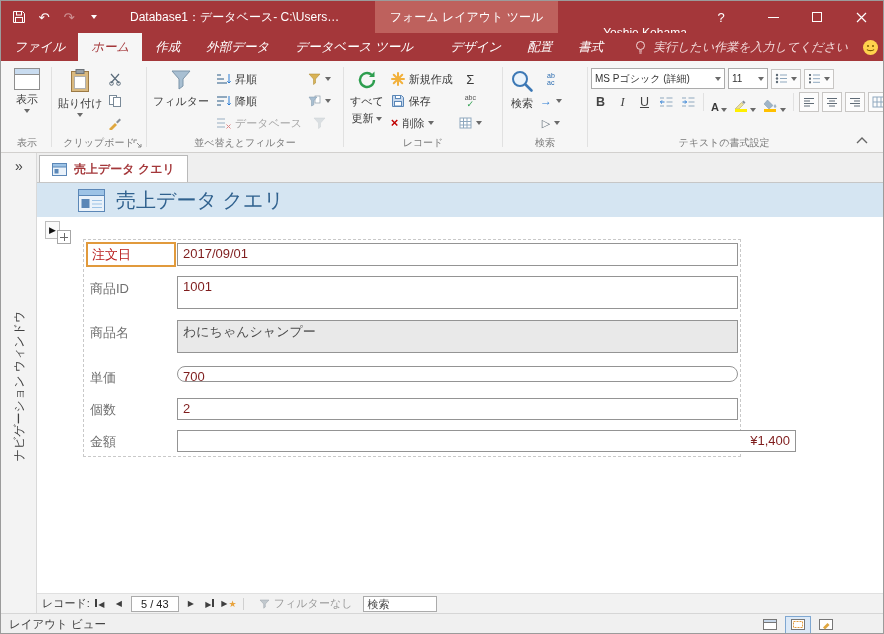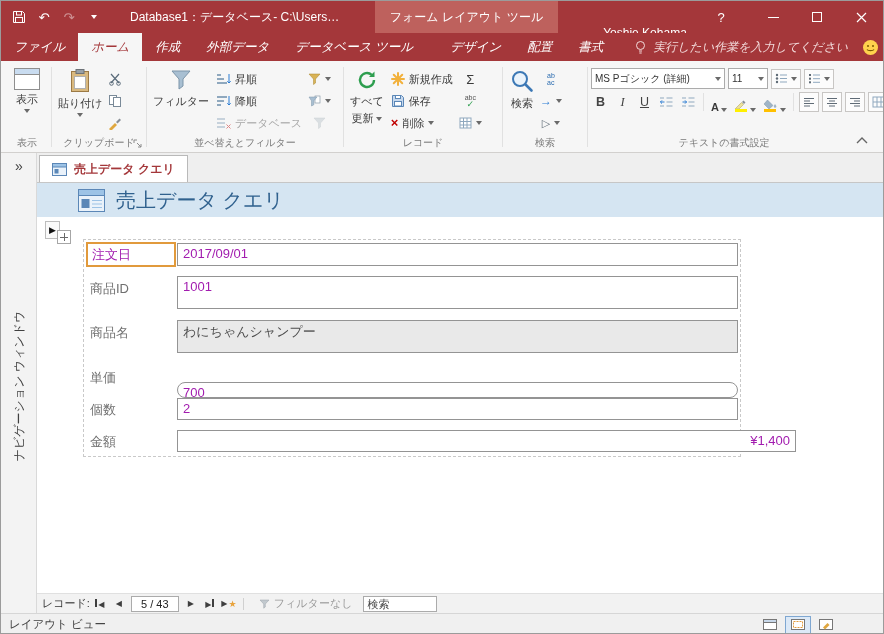--- a/index.html
+++ b/index.html
@@ -89,22 +89,22 @@
   .hdr-ic{margin-left:41px;}
 
   
   .rec-selector{left:44px;top:220px;width:15px;height:18px;border:1px solid #BDBDBD;background:#FAFAFA;
                 display:flex;align-items:center;justify-content:center;font-size:9px;color:#111;}
   .layout-handle{left:56px;top:229px;width:14px;height:14px;border:1px solid #A6A6A6;background:#fff;}
   .layout-handle::before{content:"";position:absolute;left:2px;right:2px;top:6px;height:1px;background:#6a6a6a;}
   .layout-handle::after{content:"";position:absolute;top:2px;bottom:2px;left:6px;width:1px;background:#6a6a6a;}
   .dashed-outline{left:82px;top:238px;width:658px;height:218px;border:1px dashed #C9C9C9;}
   .fld-label{font-size:13px;color:#6F6F6F;white-space:nowrap;}
-  .sel-label{left:85px;top:241px;width:90px;height:25px;border:2px solid #E19A3C;background:#fff;padding:2px 4px;font-size:13px;color:#a21caf;}
-  .fld-box{border:1px solid #949494;background:#fff;font-size:13px;color:#a21caf;padding:2px 5px;overflow:hidden;white-space:nowrap;}
+  .sel-label{left:85px;top:241px;width:90px;height:25px;border:2px solid #E19A3C;background:#fff;padding:2px 4px;font-size:13px;color:#b91c1c;}
+  .fld-box{border:1px solid #949494;background:#fff;font-size:13px;color:#7f1d1d;padding:2px 5px;overflow:hidden;white-space:nowrap;}
   .fld-box.dis{background:#E9E9E9;color:#4d4d4d;}
   .fld-box.right{text-align:right;}
 
   
   .recnav{left:36px;top:592px;width:848px;height:20px;background:#F2F2F2;border-top:1px solid #E0E0E0;
           display:flex;align-items:center;font-size:11px;color:#333;padding-left:5px;gap:1px;}
   .rn-btn{min-width:18px;height:16px;display:flex;align-items:center;justify-content:center;font-size:8px;color:#3f3f3f;gap:1px;}
   .with-lbar::before{content:"";display:inline-block;width:2px;height:8px;background:#3f3f3f;margin-right:1px;}
   .with-rbar::after{content:"";display:inline-block;width:2px;height:8px;background:#3f3f3f;margin-left:1px;}
   .rn-star{color:#E8A33D;font-size:9px;}
@@ -536,21 +536,21 @@
   <div class="abs sel-label">注文日</div>
   <div class="abs fld-box" style="left:176px;top:242px;width:561px;height:23px;">2017/09/01</div>
 
   <div class="abs fld-label" style="left:89px;top:279px;">商品ID</div>
   <div class="abs fld-box" style="left:176px;top:275px;width:561px;height:33px;">1001</div>
 
   <div class="abs fld-label" style="left:89px;top:323px;">商品名</div>
   <div class="abs fld-box dis" style="left:176px;top:319px;width:561px;height:33px;">わにちゃんシャンプー</div>
 
   <div class="abs fld-label" style="left:89px;top:368px;">単価</div>
-  <div class="abs fld-box" style="left:176px;top:381px;width:561px;height:16px;border-radius:8px;">700</div>
+  <div class="abs fld-box" style="left:176px;top:365px;width:561px;height:16px;border-radius:8px;">700</div>
 
   <div class="abs fld-label" style="left:89px;top:400px;">個数</div>
   <div class="abs fld-box" style="left:176px;top:397px;width:561px;height:22px;">2</div>
 
   <div class="abs fld-label" style="left:89px;top:432px;">金額</div>
   <div class="abs fld-box right" style="left:176px;top:429px;width:619px;height:22px;">¥1,400</div>
 
   <div class="abs recnav">
     <span>レコード:</span>
     <span class="rn-btn">

